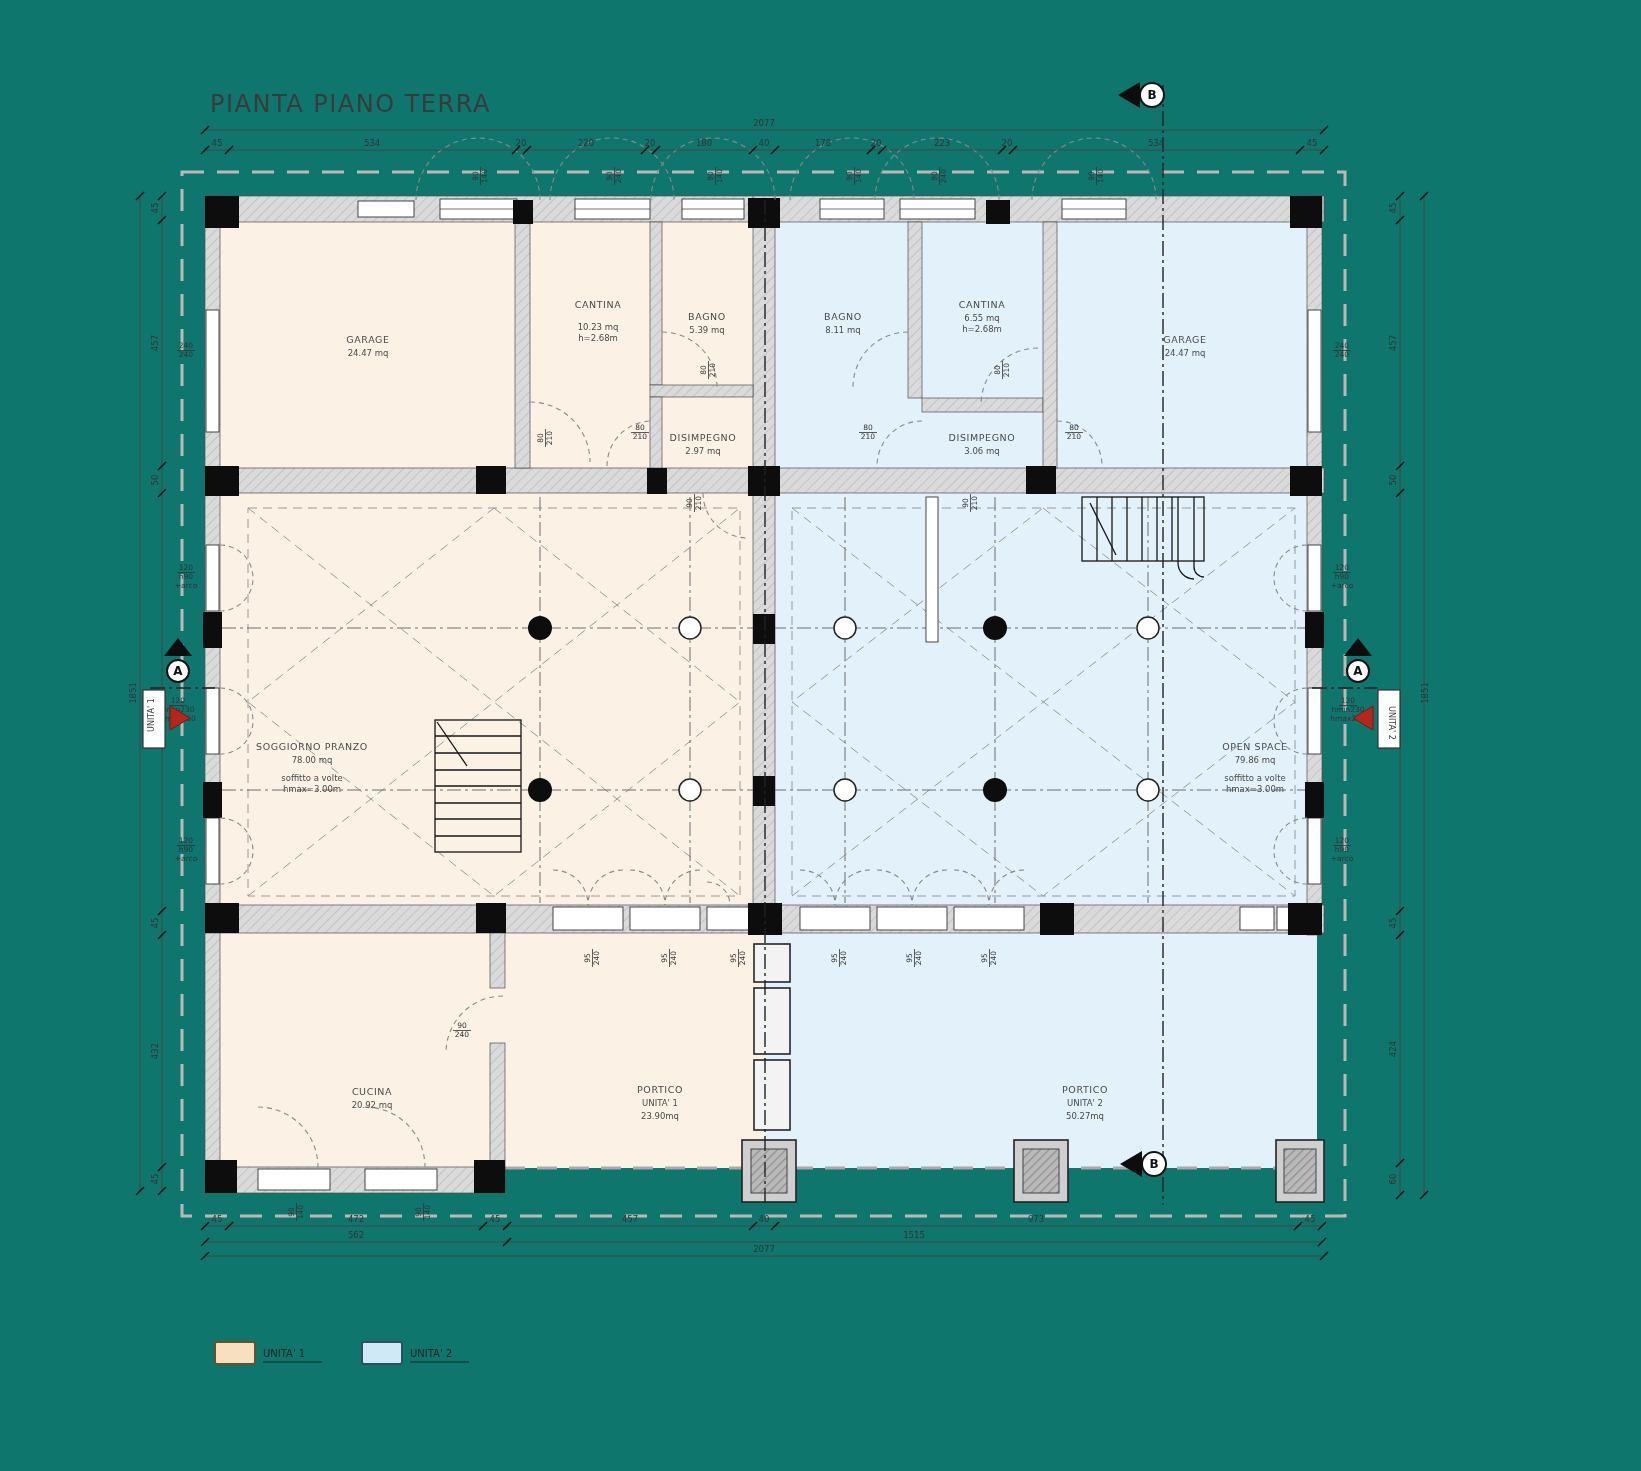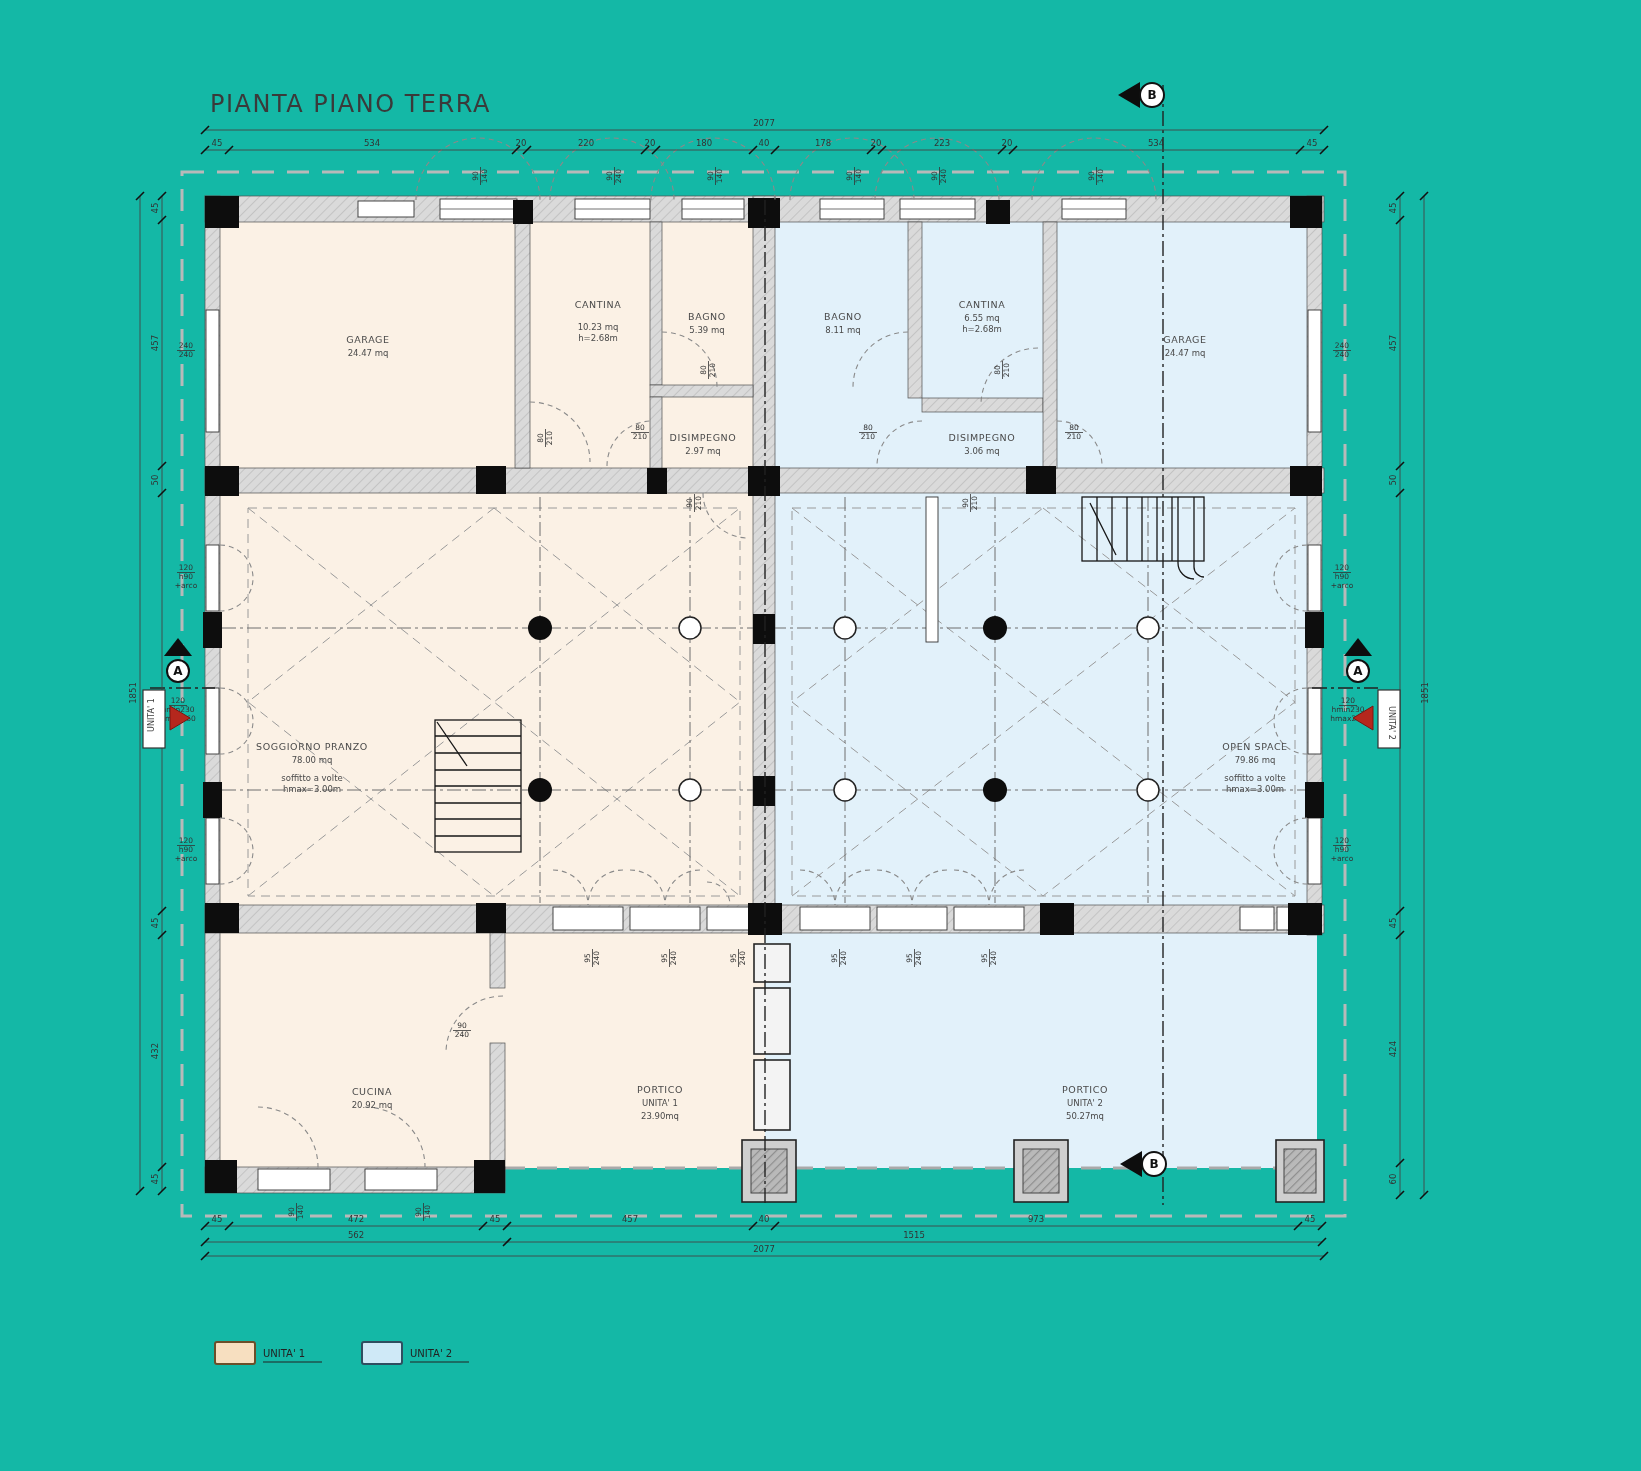--- a/index.html
+++ b/index.html
@@ -1,16 +1,16 @@
 <!DOCTYPE html>
 <html><head>
 <meta charset="utf-8">
 <style>
   html,body{margin:0;padding:0;background:#ffffff;}
-  .page{position:relative;width:1641px;height:1471px;background:#14b8a6;overflow:hidden;
+  .page{position:relative;width:1641px;height:1471px;background:#0f766e;overflow:hidden;
         font-family:"DejaVu Sans","Liberation Sans",sans-serif;}
   svg text{font-family:"DejaVu Sans","Liberation Sans",sans-serif;fill:#3d3d3d;}
   .title{font-size:24px;letter-spacing:1.5px;fill:#3a3a3a;}
   .dim{font-size:8.5px;fill:#333;text-anchor:middle;}
   .ann{font-size:7.5px;fill:#333;text-anchor:middle;}
   .room-name{font-size:9.5px;letter-spacing:.6px;text-anchor:middle;fill:#4a4a4a;}
   .room-sub{font-size:8.5px;text-anchor:middle;fill:#4a4a4a;}
   .marker-letter{font-size:12px;font-weight:bold;text-anchor:middle;fill:#111;}
   .legend-label{font-size:10px;fill:#222;}
   .wall{fill:url(#hatch);stroke:#4f4f4f;stroke-width:.7;}

